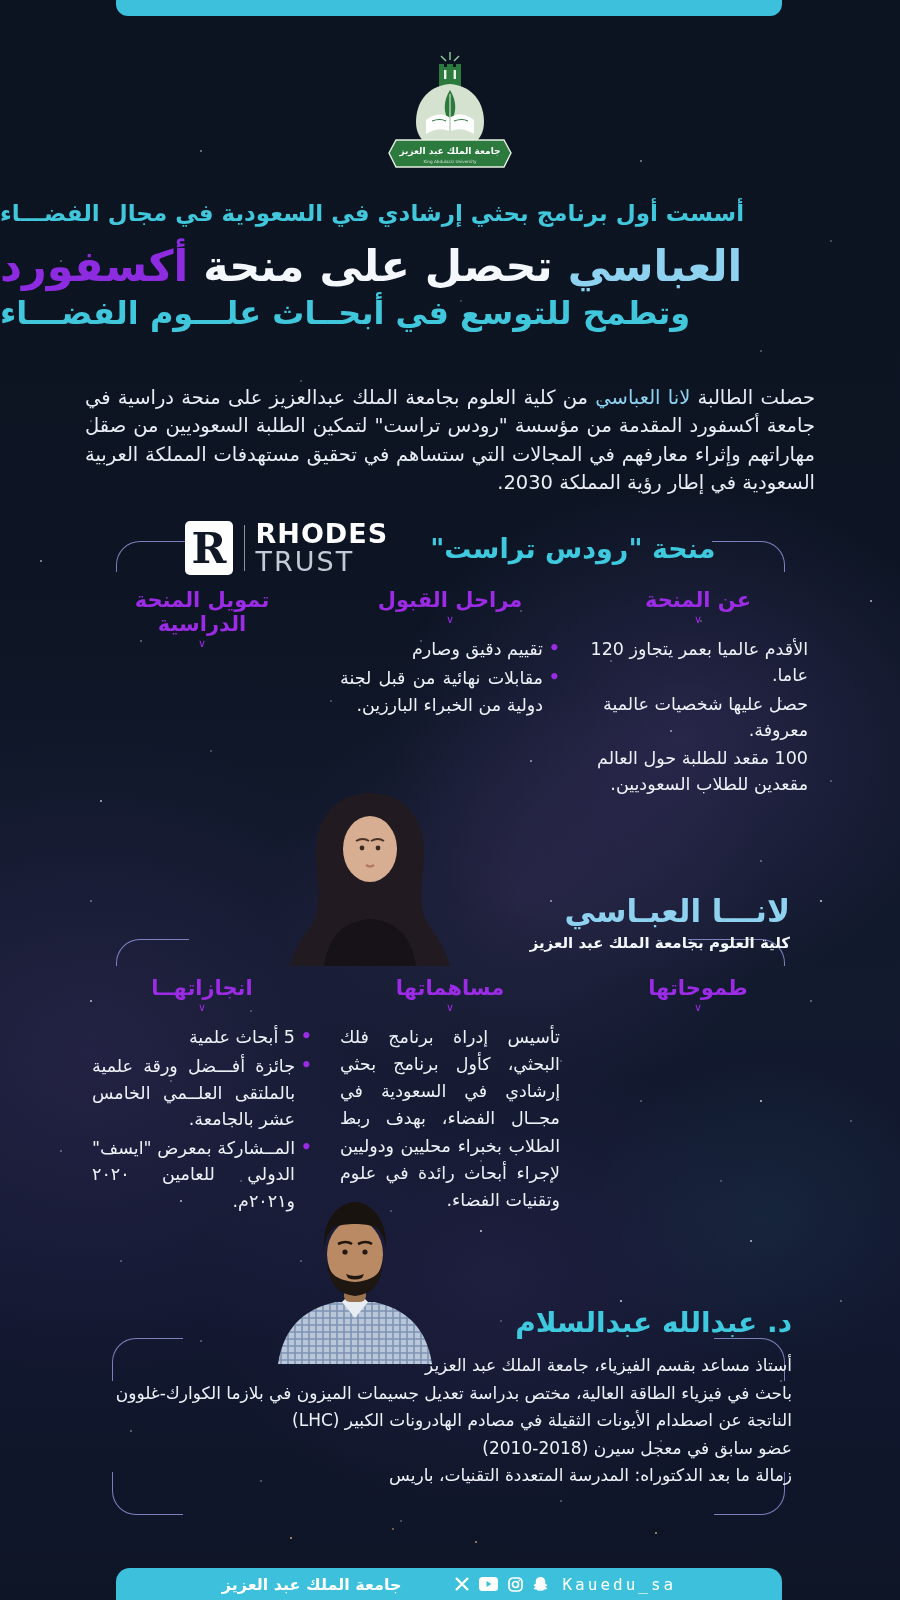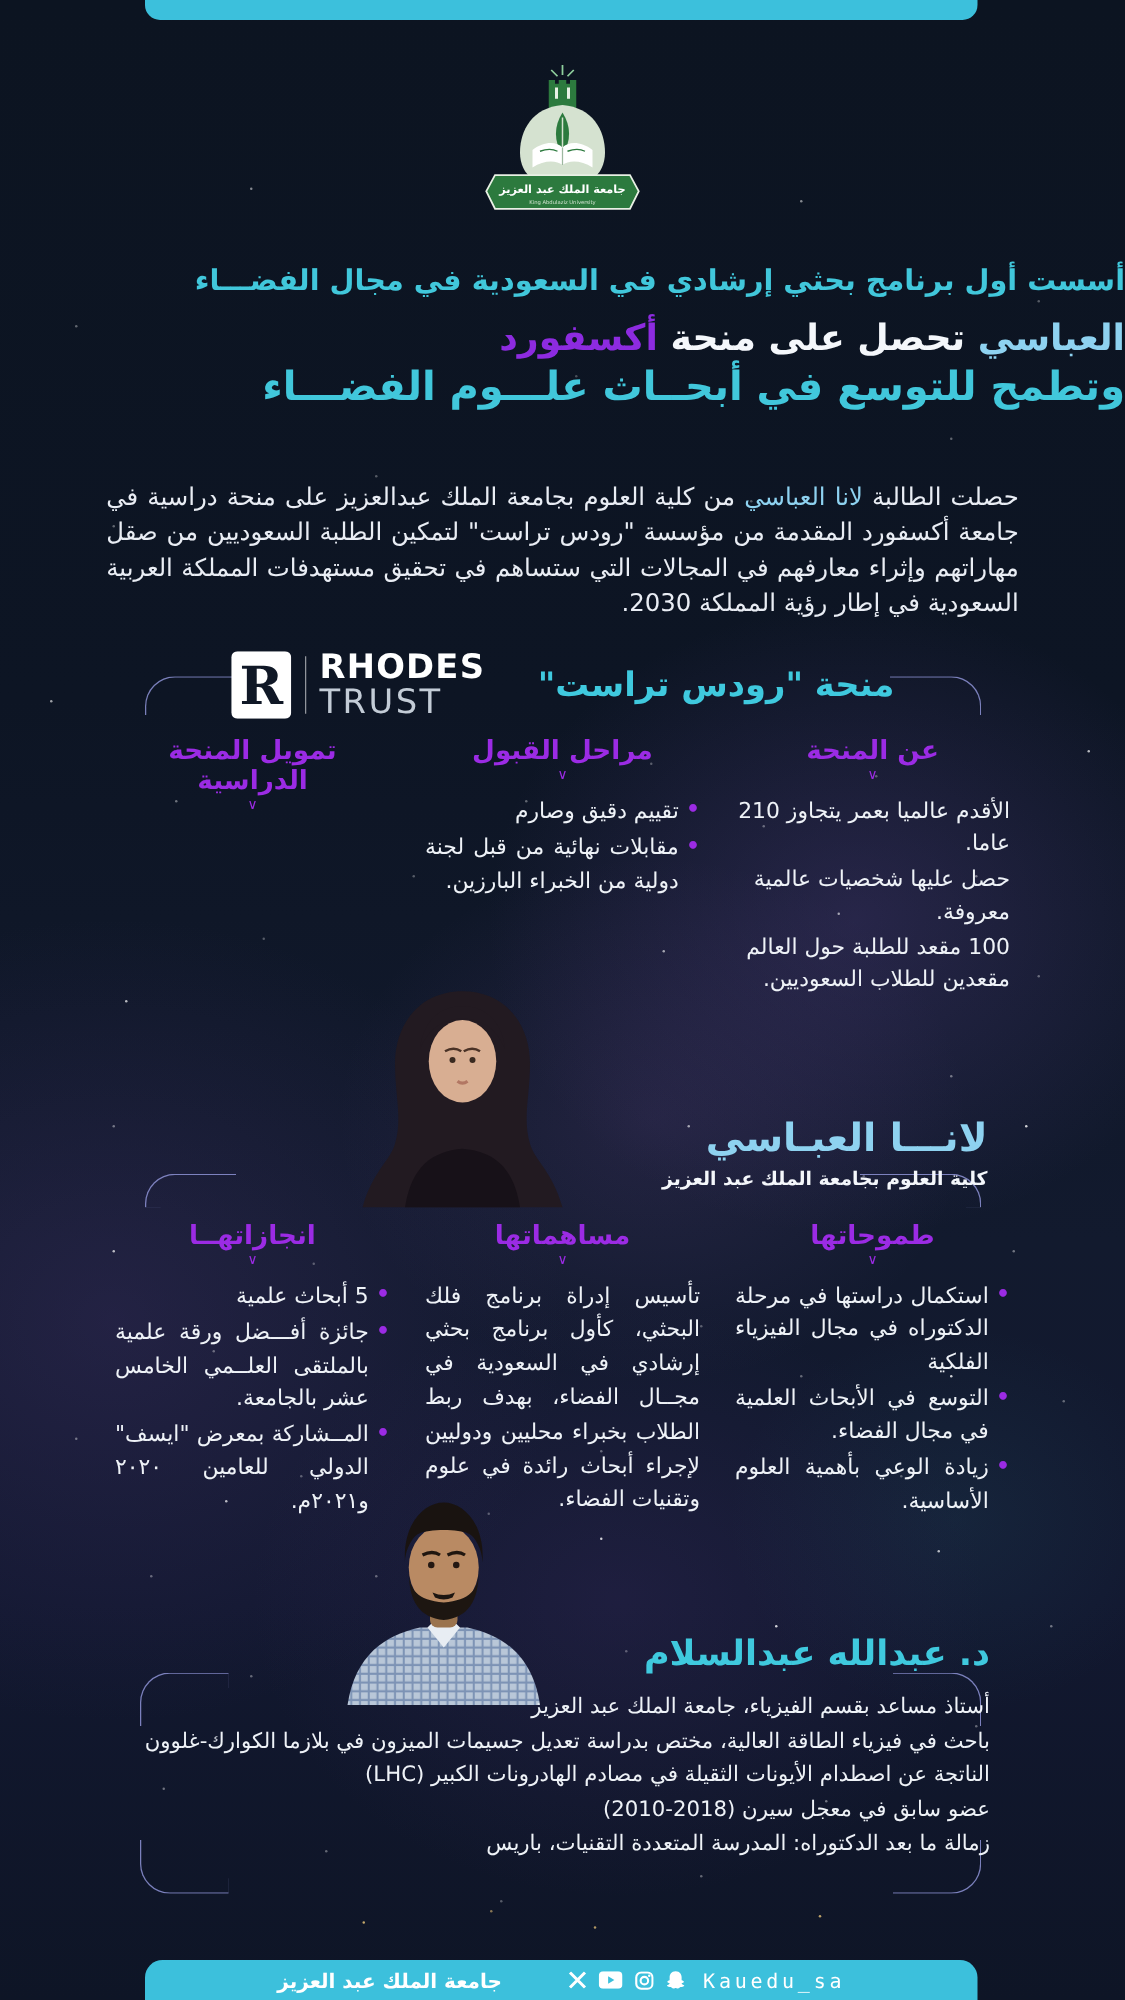--- a/index.html
+++ b/index.html
@@ -22,23 +22,23 @@
   .top-bar{position:absolute;left:116px;top:0;width:666px;height:16px;background:#3cc0dc;border-radius:0 0 12px 12px;}
   .footer{position:absolute;left:116px;top:1568px;width:666px;height:32px;background:#3cc0dc;border-radius:14px 14px 0 0;
     display:flex;direction:ltr;align-items:center;justify-content:center;gap:14px;color:#fff;}
   .footer .uni{font-size:16px;font-weight:bold;margin-right:40px;}
   .footer .icons{display:flex;align-items:center;gap:10px;}
   .footer .icons svg{display:block;}
   .footer .handle{font-size:16px;letter-spacing:3px;font-family:"DejaVu Sans Mono","DejaVu Sans",monospace,sans-serif;}
 
   .kau-logo{position:absolute;left:50%;top:50px;transform:translateX(-50%);}
 
-  .title{position:absolute;top:212px;left:0;right:0;text-align:right;}
+  .title{position:absolute;top:200px;left:0;right:0;text-align:left;}
   .t1{font-size:23px;font-weight:bold;color:#41c7db;}
-  .t2{margin-top:15px;font-size:29px;font-weight:bold;color:#f4f7fb;}
+  .t2{margin-top:15px;font-size:43px;font-weight:bold;color:#f4f7fb;}
   .t2 .nm{color:#8ed2f0;}
   .t2 .hl{color:#8d2be0;}
   .t3{margin-top:3px;font-size:32px;font-weight:bold;color:#41c7db;}
 
   .intro{position:absolute;top:384px;right:85px;width:730px;margin:0;font-size:19.5px;line-height:1.45;color:#e9edf4;text-align:justify;}
   .intro .nm{color:#8ed2f0;}
 
   .rhodes-head{position:absolute;top:512px;left:0;right:0;height:72px;display:flex;align-items:center;justify-content:center;gap:42px;}
   .rh-heading{font-size:27px;font-weight:bold;color:#3fc9de;}
   .rh-logo{direction:ltr;display:flex;align-items:center;gap:11px;}
@@ -132,21 +132,21 @@
         <span class="rh-w1">RHODES</span>
         <span class="rh-w2">TRUST</span>
       </span>
     </span>
   </section>
 
   <section class="cols rhodes-cols">
     <div class="col">
       <h3>عن المنحة</h3>
       <span class="chev">∨</span>
-      <p class="line">الأقدم عالميا بعمر يتجاوز 210 عاما.</p>
+      <p class="line">الأقدم عالميا بعمر يتجاوز 120 عاما.</p>
       <p class="line">حصل عليها شخصيات عالمية معروفة.</p>
       <p class="line">100 مقعد للطلبة حول العالم مقعدين للطلاب السعوديين.</p>
     </div>
     <div class="col">
       <h3>مراحل القبول</h3>
       <span class="chev">∨</span>
       <ul class="blist">
         <li>تقييم دقيق وصارم</li>
         <li>مقابلات نهائية من قبل لجنة دولية من الخبراء البارزين.</li>
       </ul>
@@ -174,25 +174,20 @@
   <div class="br tr" style="left:688px;top:939px;width:96px;height:26px;"></div>
   <div class="lana-title">
     <div class="lana-name">لانـــا العبـاسي</div>
     <div class="lana-sub">كلية العلوم بجامعة الملك عبد العزيز</div>
   </div>
 
   <section class="cols lana-cols">
     <div class="col">
       <h3>طموحاتها</h3>
       <span class="chev">∨</span>
-      <ul class="blist">
-        <li>استكمال دراستها في مرحلة الدكتوراه في مجال الفيزياء الفلكية</li>
-        <li>التوسع في الأبحاث العلمية في مجال الفضاء.</li>
-        <li>زيادة الوعي بأهمية العلوم الأساسية.</li>
-      </ul>
     </div>
     <div class="col">
       <h3>مساهماتها</h3>
       <span class="chev">∨</span>
       <p class="just">تأسيس إدراة برنامج فلك البحثي، كأول برنامج بحثي إرشادي في السعودية في مجــال الفضاء، بهدف ربط الطلاب بخبراء محليين ودوليين لإجراء أبحاث رائدة في علوم وتقنيات الفضاء.</p>
     </div>
     <div class="col">
       <h3>انجازاتهــا</h3>
       <span class="chev">∨</span>
       <ul class="blist">

